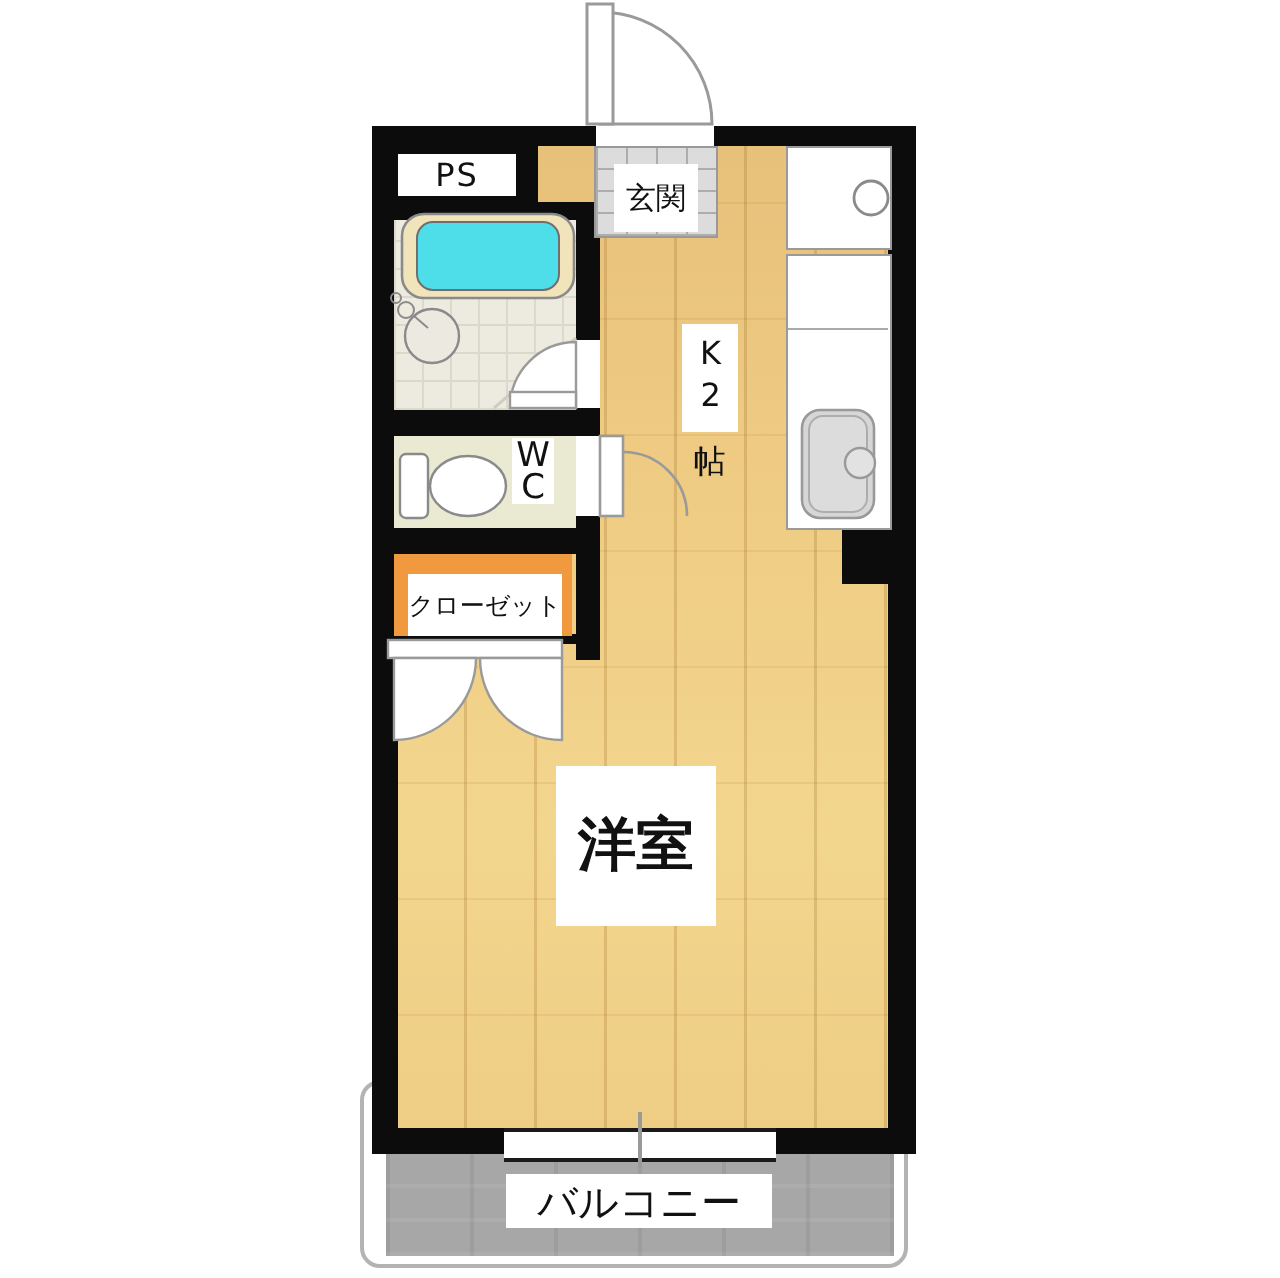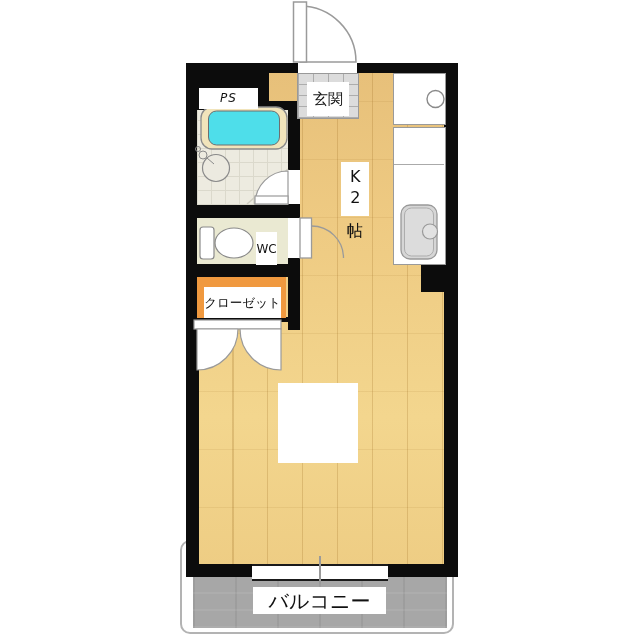--- a/index.html
+++ b/index.html
@@ -124,24 +124,25 @@
 
     <circle cx="435.5" cy="99" r="8.5" fill="#ffffff" stroke="#8a8a8a" stroke-width="1.4"></circle>
 
     <g>
       <rect x="401" y="205" width="36" height="54" rx="9" fill="#d6d6d6" stroke="#999999" stroke-width="1.3"></rect>
       <rect x="404.5" y="208" width="29" height="48" rx="7" fill="#dcdcdc" stroke="#adadad" stroke-width="1"></rect>
       <circle cx="430" cy="231.5" r="7.5" fill="#e2e2e2" stroke="#999999" stroke-width="1.2"></circle>
     </g>
   </svg>
 
-  <div class="label" style="left:199px;top:88px;width:59px;height:21px;font-size:12px;letter-spacing:1px;font-style:italic;">PS</div>
+  <div class="label" style="left:199px;top:77px;width:59px;height:21px;font-size:16px;letter-spacing:1px;">PS</div>
   <div class="label" style="left:307px;top:82px;width:42px;height:34px;font-size:15px;">玄関</div>
   <div class="label vtext" style="left:341px;top:162px;width:28px;height:54px;font-size:16px;">K2帖</div>
-  <div class="label wc-txt" style="left:256px;top:232px;width:21px;height:33px;font-size:12px;">WC</div>
+  <div class="label wc-txt" style="left:256px;top:219px;width:21px;height:33px;font-size:17px;">WC</div>
   <div class="label" style="left:204px;top:287px;width:77px;height:31px;font-size:12.5px;">クローゼット</div>
   <div class="label" style="left:278px;top:383px;width:80px;height:80px;font-size:29px;font-weight:600;">
     <div>
+      <span class="room-label-line">洋室</span>
     </div>
   </div>
   <div class="label" style="left:253px;top:587px;width:133px;height:27px;font-size:20px;">バルコニー</div>
 
 </div>
 
 </body></html>

